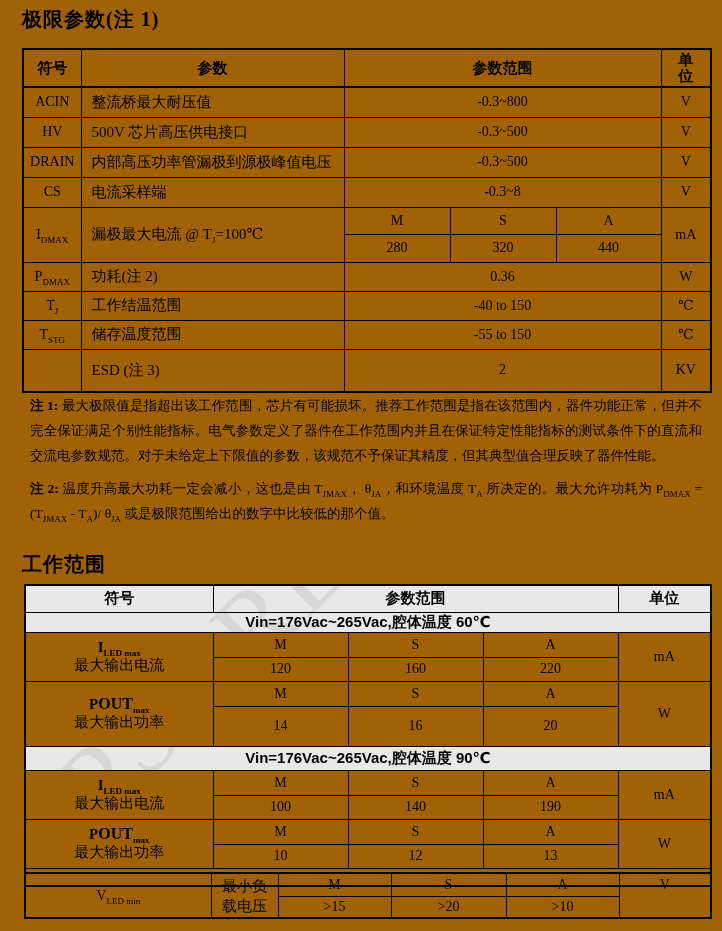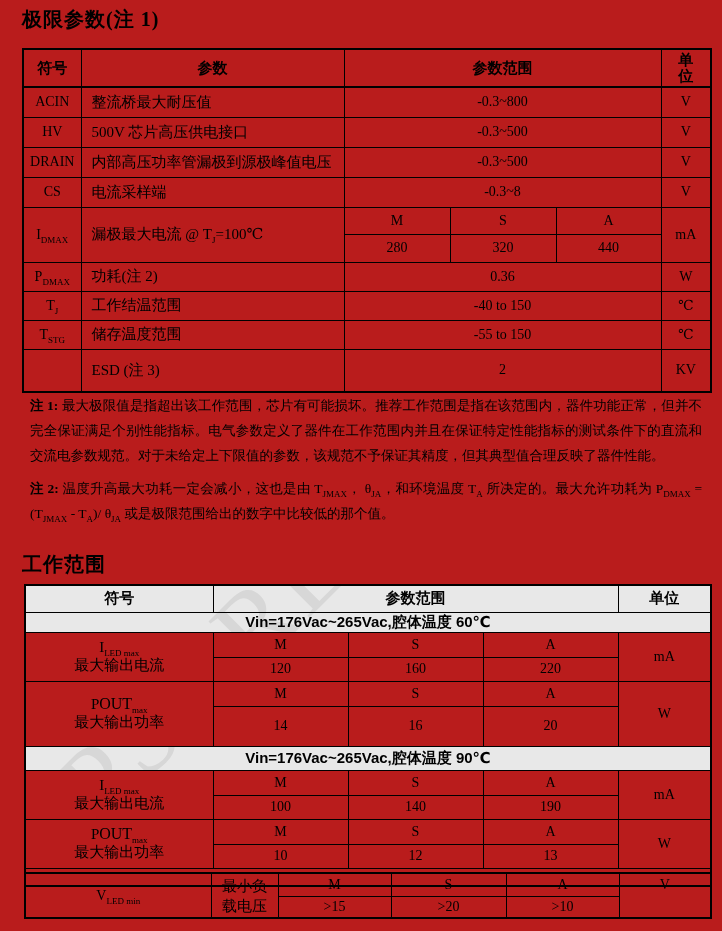--- a/index.html
+++ b/index.html
@@ -1,17 +1,17 @@
 <!DOCTYPE html>
 <html><head>
 <meta charset="utf-8">
 <style>
   html,body{margin:0;padding:0;background:#fff;}
   .page{
-    position:relative;width:722px;height:931px;background:#b91c1c;
+    position:relative;width:722px;height:931px;background:#a16207;
     font-family:"Liberation Serif","DejaVu Serif",serif;color:#000;overflow:hidden;
   }
   .sec-title{position:absolute;left:22px;margin:0;font-size:20px;font-weight:bold;letter-spacing:1px;}
   table{border-collapse:collapse;table-layout:fixed;}
   td,th{border:1px solid #000;text-align:center;vertical-align:middle;
         font-size:14px;font-weight:normal;padding:0 3px;overflow:hidden;}
   
   .t-limits{position:absolute;top:48px;left:22px;width:688px;border:2px solid #000;}
   .t-limits th{font-weight:bold;font-size:15px;border-bottom:2px solid #000;}
   .t-limits td.param{text-align:left;padding-left:10px;font-size:15px;}
@@ -22,21 +22,21 @@
   .notes b{font-weight:bold;}
   sub{font-size:9px;line-height:0;}
   .sc{font-size:16px;}
   
   .t-op{position:absolute;top:584px;left:24px;width:686px;border:2px solid #000;}
   .t-op2{position:absolute;top:872px;left:24px;width:686px;border:2px solid #000;}
   .shade{background:#e8e8e8;}
   .t-op th{font-weight:bold;font-size:15px;}
   .cond{font-weight:bold;font-size:15px;font-family:"Liberation Sans","DejaVu Sans",sans-serif;}
   .symcell{font-size:15px;}
-  .symcell .s1{font-weight:normal;font-size:15px;}
+  .symcell .s1{font-weight:bold;font-size:15px;}
   .vtext{display:inline-block;width:17px;line-height:16px;font-size:15px;word-break:break-all;}
   .vtop{vertical-align:top;padding-top:3px;}
   .loadlbl{font-size:15px;line-height:20px;}
   
   .watermark{
     position:absolute;left:372px;top:505px;
     transform:translate(-50%,-50%) rotate(-45deg);
     font-size:105px;letter-spacing:4px;white-space:nowrap;
     color:#d7d7d7;font-family:"Liberation Serif","DejaVu Serif",serif;
     mix-blend-mode:darken;pointer-events:none;z-index:9;

